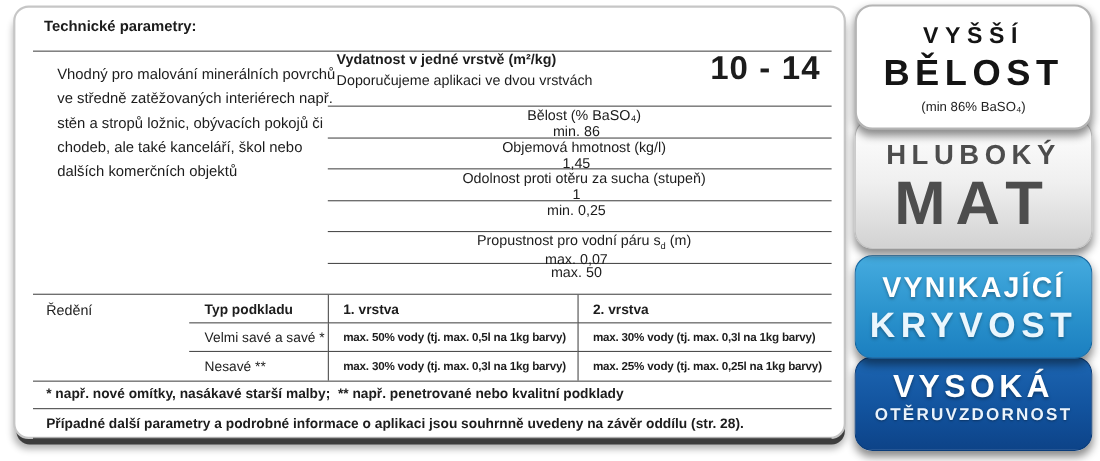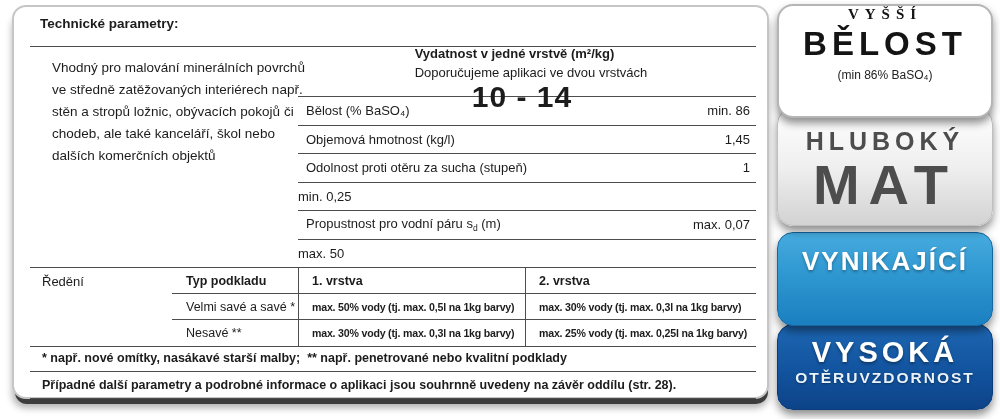--- a/index.html
+++ b/index.html
@@ -11,26 +11,26 @@
     position:absolute; left:12px; top:5px; width:757px; height:394px;
     background:#ffffff; border:2px solid #c6c6c6; border-radius:14px;
     box-shadow:1px 7px 0 -2px #3d3d3d, 0 9px 7px rgba(0,0,0,0.30);
   }
   .heading { position:absolute; left:26px; top:9px; font-size:13.5px; font-weight:700; }
   .heading-rule { position:absolute; left:16px; top:39px; width:726px; border-top:1.5px solid #4d4d4d; }
   .description { position:absolute; left:38px; top:50px; width:254px; font-size:13.5px; line-height:1.63; }
 
   
   .ptable { position:absolute; left:284px; top:39px; width:458px; }
-  .prow1 { height:50px; display:flex; align-items:center; justify-content:space-between;flex-direction:column; }
+  .prow1 { height:50px; display:flex; align-items:flex-start; justify-content:space-between; }
   .prow1-labels { padding-left:8px; }
   .prow1-label { font-size:13px; font-weight:700; display:block; margin-bottom:4px; }
   .prow1-sublabel { font-size:13px; display:block; }
   .big-value { font-size:30px; font-weight:700; letter-spacing:1px; padding-right:10px; white-space:nowrap; }
-  .prow { height:28.5px; display:flex; align-items:center; justify-content:space-between; border-top:1.5px solid #4d4d4d; }
+  .prow { height:28.5px; display:flex; align-items:center; justify-content:space-between; border-top:1.5px solid #4d4d4d;flex-direction:column; }
   .plabel { font-size:13px; padding-left:8px; white-space:nowrap; }
   .pvalue { font-size:13px; padding-right:6px; white-space:nowrap; }
   .sub { font-size:8.5px; vertical-align:-3px; }
 
   
   .dilution {
     position:absolute; left:16px; top:260px; width:726px;
     display:grid; grid-template-columns:142px 126px 227px 231px; grid-template-rows:26px 26px 26px;
     border-top:1.5px solid #4d4d4d; border-bottom:1.5px solid #4d4d4d;
   }
@@ -47,21 +47,21 @@
   .fn { position:absolute; left:16px; width:726px; display:flex; align-items:center;
         font-size:12.5px; font-weight:700; padding-left:12px; border-bottom:1.5px solid #4d4d4d; }
   .fn1 { top:338px; height:27px; }
   .fn2 { top:365px; height:27px; }
 
   
   .badges { position:absolute; left:777px; top:4px; width:216px; height:404px; }
   .badge { position:absolute; left:0; width:216px; border-radius:16px; text-align:center;
            box-shadow:0 5px 8px rgba(0,0,0,0.45); }
   .b1 { top:0; height:114px; background:#ffffff; border:2px solid #b5b5b5; z-index:5; }
-  .b1 .l1 { font-size:15px; font-weight:700; letter-spacing:6px; color:#141414;font-family:Liberation Serif, serif; }
+  .b1 .l1 { margin-top:15px; font-size:21px; font-weight:700; letter-spacing:6px; color:#141414; }
   .b1 .l2 { margin-top:2px; font-size:33px; font-weight:700; letter-spacing:5px; color:#141414; }
   .b1 .note { margin-top:5px; font-size:12px; color:#222; }
   .b2 { top:104px; height:118px; z-index:4; border:1px solid #bfbfbf;
         background:linear-gradient(180deg,#ffffff 0%,#efefef 50%,#d2d2d2 100%); }
   .b2 .l1 { margin-top:18px; font-size:25px; font-weight:700; letter-spacing:5px; color:#4d4d4d; }
   .b2 .l2 { margin-top:-4px; font-size:56px; font-weight:700; letter-spacing:9px; color:#4d4d4d; }
   .b3 { top:228px; height:94px; z-index:3; border:1px solid #1568a2;
         background:linear-gradient(180deg,#45abdf 0%,#2b93cd 55%,#1b7fc0 100%); }
   .b3 .l1 { margin-top:13px; font-size:26px; font-weight:700; letter-spacing:2px; color:#fff;
             text-shadow:0 2px 3px rgba(0,0,0,0.30); }
@@ -141,18 +141,19 @@
     <div class="l1">VYŠŠÍ</div>
     <div class="l2">BĚLOST</div>
     <div class="note">(min 86% BaSO₄)</div>
   </div>
   <div class="badge b2">
     <div class="l1">HLUBOKÝ</div>
     <div class="l2">MAT</div>
   </div>
   <div class="badge b3">
     <div class="l1">VYNIKAJÍCÍ</div>
+    <div class="l2">KRYVOST</div>
   </div>
   <div class="badge b4">
     <div class="l1">VYSOKÁ</div>
     <div class="l2">OTĚRUVZDORNOST</div>
   </div>
 </div>
 
 </body></html>

